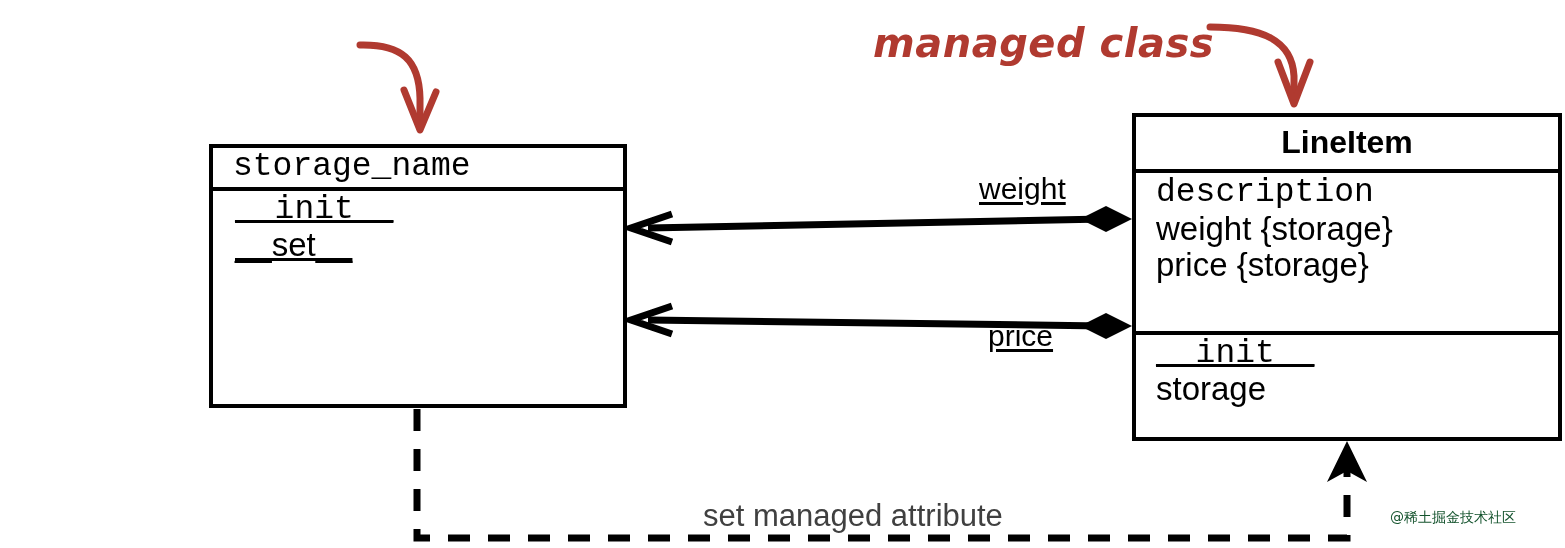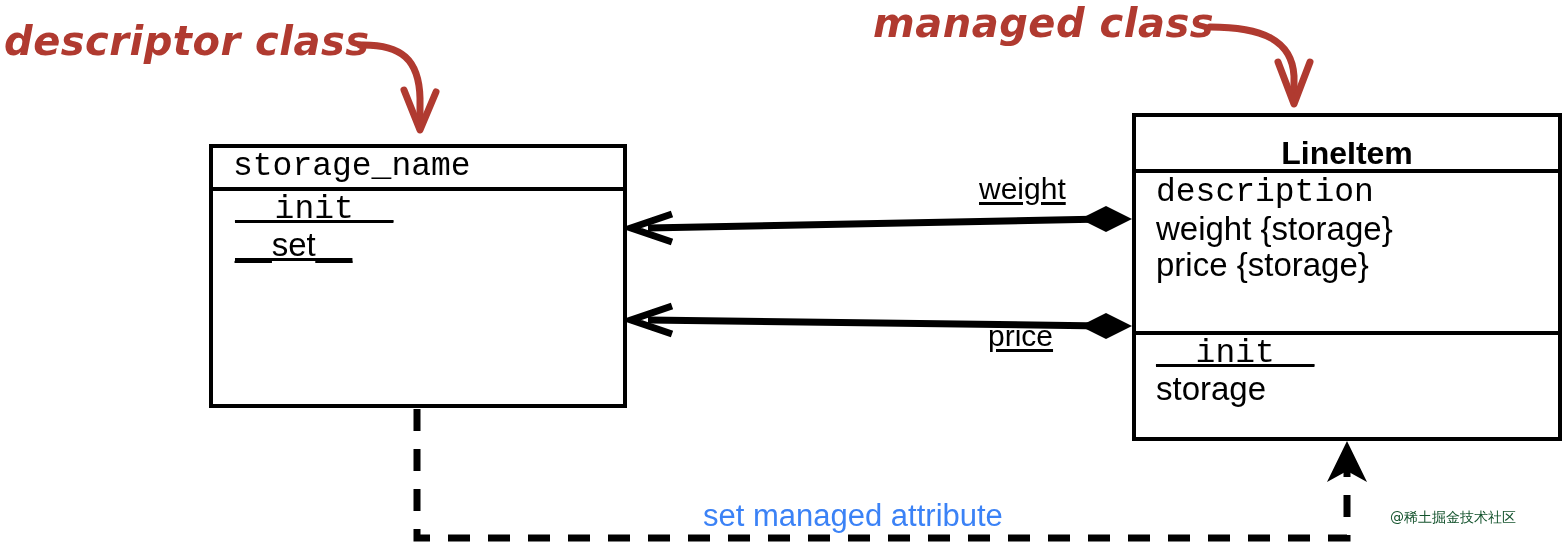--- a/index.html
+++ b/index.html
@@ -65,21 +65,21 @@
   }
   .class-name {
     text-align: center;
     font-size: 31px;
     font-weight: bold;
     color: #000;
     line-height: 1;
     padding-top: 11px;
   }
   .class-name.solo {
-    padding-top: 20px;
+    padding-top: 9px;
     font-size: 32px;
   }
   .member {
     font-size: 33px;
     color: #000;
     line-height: 1.06;
     padding-left: 20px;
     white-space: nowrap;
   }
   .member.m-first { padding-top: 2px; font-family: Liberation Mono, monospace; }
@@ -119,39 +119,39 @@
     text-underline-offset: 3px;
     white-space: nowrap;
     z-index: 4;
   }
   #label-weight { left: 979px; top: 172px; }
   #label-price  { left: 988px; top: 275px; margin-top: 44px; }
 
   .flow-label {
     position: absolute;
     font-size: 31px;
-    color: #3b82f6;
+    color: #404040;
     white-space: nowrap;
     z-index: 4;
   }
   #label-set-managed { left: 703px; top: 498px; }
 
   
   .annotation-text {
     position: absolute;
     font-family: "DejaVu Sans", sans-serif;
     font-weight: bold;
     font-style: italic;
     font-size: 40px;
     letter-spacing: 0.5px;
     white-space: nowrap;
     z-index: 6;
   }
   #ann-descriptor { left: 4px;   top: 18px; }
-  #ann-managed    { left: 873px; top: 0;  }
+  #ann-managed    { left: 873px; top: 20px;  }
 
   
   #watermark {
     position: absolute;
     left: 1390px;
     top: 509px;
     font-size: 14px;
     color: #14532d;
     font-family: "DejaVu Sans", sans-serif;
     white-space: nowrap;
@@ -205,21 +205,20 @@
     <div class="uml-compartment c-ops">
       <div class="member underline m-first">__init__</div>
       <div class="member">storage</div>
     </div>
   </div>
 
   <div class="edge-label" id="label-weight">weight</div>
   <div class="edge-label" id="label-price">price</div>
   <div class="flow-label" id="label-set-managed">set managed attribute</div>
 
-  <div class="annotation-text" id="ann-descriptor" style="color:#B03A30">descriptor class</div>
   <div class="annotation-text" id="ann-managed" style="color:#B03A30">managed class</div>
 
   <svg id="annotations-layer" viewBox="0 0 1565 548" xmlns="http://www.w3.org/2000/svg">
 
     <g>
       <path d="M 360 45 C 402 44, 419 60, 420 98 L 420 118" fill="none" stroke="#B03A30" stroke-width="7" stroke-linecap="round"></path>
       <path d="M 404 90 L 420 130 L 436 92" fill="none" stroke="#B03A30" stroke-width="7" stroke-linecap="round" stroke-linejoin="round"></path>
     </g>
 
     <g>

